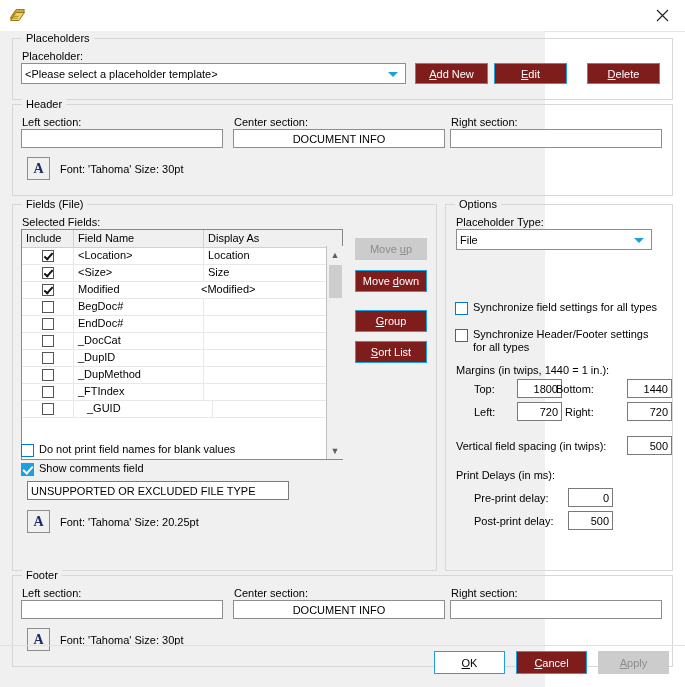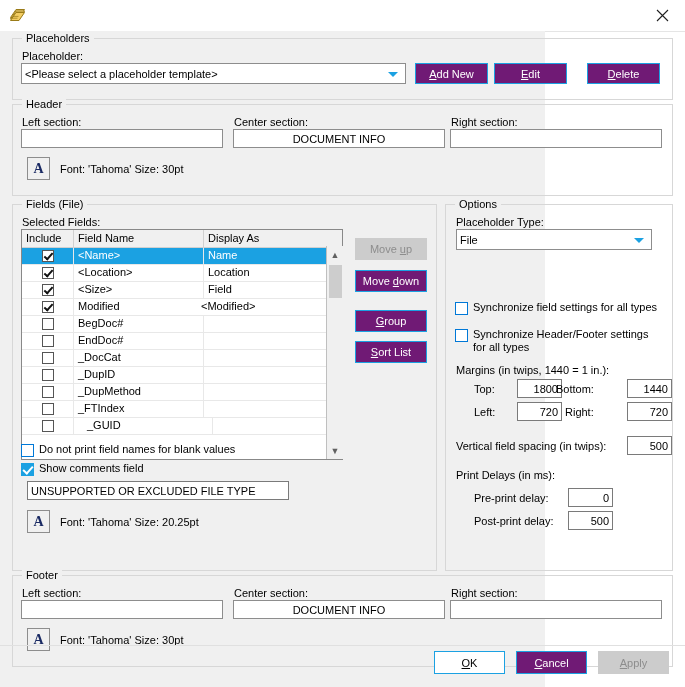--- a/index.html
+++ b/index.html
@@ -119,21 +119,21 @@
     width: 0; height: 0;
     border-left: 5px solid transparent;
     border-right: 5px solid transparent;
     border-top: 5px solid #1ba1e2;
   }
 
   
   .btn {
     position: absolute;
     box-sizing: border-box;
-    background: #701a75;
+    background: #7f1d1d;
     border: 1px solid #1ba1e2;
     color: #ffffff;
     font-family: "Liberation Sans", sans-serif;
     font-size: 11px;
     display: flex;
     align-items: center;
     justify-content: center;
     cursor: default;
     white-space: nowrap;
   }
@@ -355,40 +355,33 @@
   </div>
   <span class="lbl" style="left:22px; top:185px;">Selected Fields:</span>
 
   <div class="listbox" style="left:21px; top:198px; width:322px; height:231px;">
     <div class="lv-head">
       <div class="hc" style="width:52px;">Include</div>
       <div class="hc" style="width:130px;">Field Name</div>
       <div class="hc" style="width:123px; border-right:none;">Display As</div>
     </div>
     <div class="lv-rows" id="fields-rows">
-        <div class="lv-row sel">
-          <div class="c ck" style="width: 52px;">
-            <span class="gcb checked"></span>
-          </div>
-          <div class="c" style="width: 130px;">&lt;Name&gt;</div>
-          <div class="c" style="width: 123px; border-right: none;">Name</div>
-        </div>
         <div class="lv-row">
           <div class="c ck" style="width: 52px;">
             <span class="gcb checked"></span>
           </div>
           <div class="c" style="width: 130px;">&lt;Location&gt;</div>
           <div class="c" style="width: 123px; border-right: none;">Location</div>
         </div>
         <div class="lv-row">
           <div class="c ck" style="width: 52px;">
             <span class="gcb checked"></span>
           </div>
           <div class="c" style="width: 130px;">&lt;Size&gt;</div>
-          <div class="c" style="width: 123px; border-right: none;">Field</div>
+          <div class="c" style="width: 123px; border-right: none;">Size</div>
         </div>
         <div class="lv-row">
           <div class="c ck" style="width: 52px;">
             <span class="gcb checked"></span>
           </div>
           <div class="c" style="width: 123px; border-right: none;">Modified</div>
           <div class="c" style="width: 130px;">&lt;Modified&gt;</div>
         </div>
         <div class="lv-row">
           <div class="c ck" style="width: 52px;">

